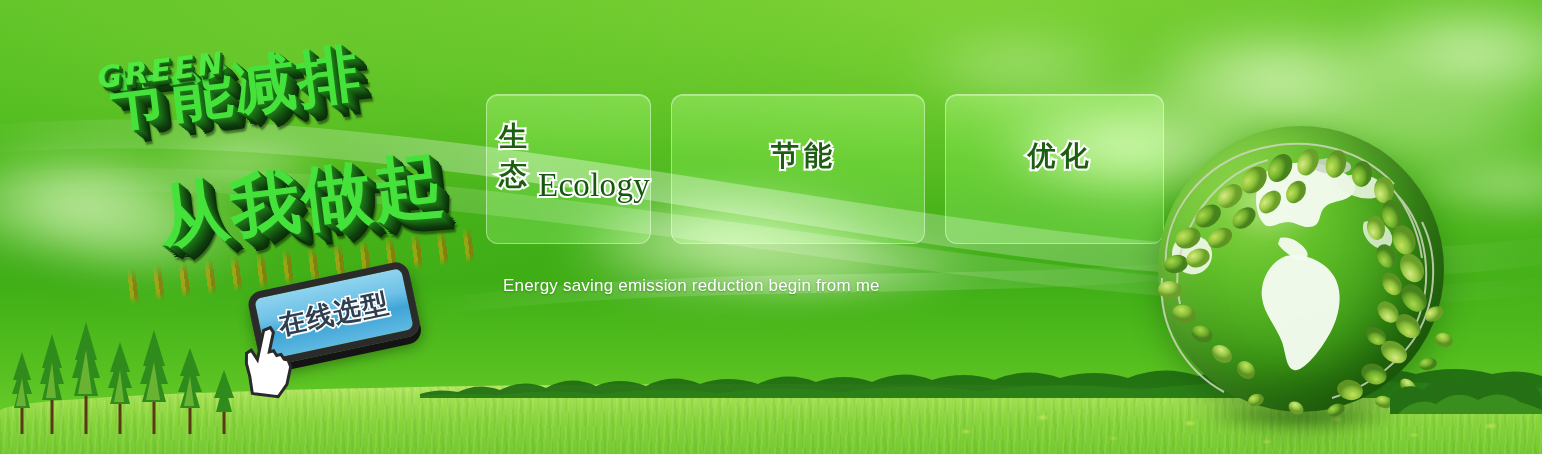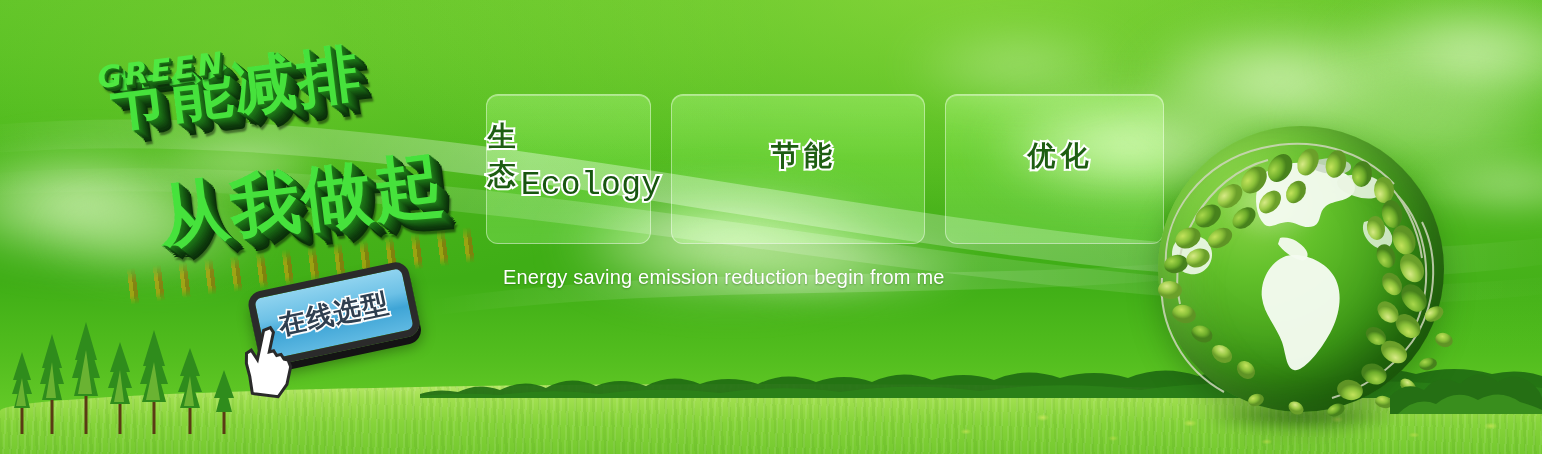--- a/index.html
+++ b/index.html
@@ -182,33 +182,33 @@
   .card.w3{width:205px;}
   .card-cn{
     font-family:"DejaVu Sans","Liberation Sans",sans-serif;
     font-size:28px;font-weight:bold;color:#1e5e12;
     letter-spacing:5px;
     margin-bottom:26px;
     -webkit-text-stroke:4px #ffffff;
     paint-order:stroke fill;
   }
   .card-en{
-    font-family:Liberation Mono, monospace;
+    font-family:Liberation Serif, serif;
     font-size:33px;font-weight:normal;color:#17560f;
     letter-spacing:.3px;
     -webkit-text-stroke:4px #ffffff;
     paint-order:stroke fill;
     margin-top:32px;
   }
 
   
   .tagline{
-    position:absolute;left:503px;top:266px;
+    position:absolute;left:503px;top:276px;
     font-family:"Liberation Sans","DejaVu Sans",sans-serif;
-    font-size:20px;color:#ffffff;letter-spacing:.2px;
+    font-size:17px;color:#ffffff;letter-spacing:.2px;
     text-shadow:0 1px 2px rgba(30,90,10,.45);
     white-space:nowrap;
   }
 
   
   .globe-wrap{position:absolute;left:1136px;top:118px;width:330px;height:310px;}
   .globe{
     position:absolute;left:22px;top:8px;width:286px;height:286px;border-radius:50%;
     background:
       radial-gradient(circle at 33% 26%, #8ed74a 0%, #62c02a 26%, #3f9c17 58%, #24700c 84%, #1a5608 100%);

